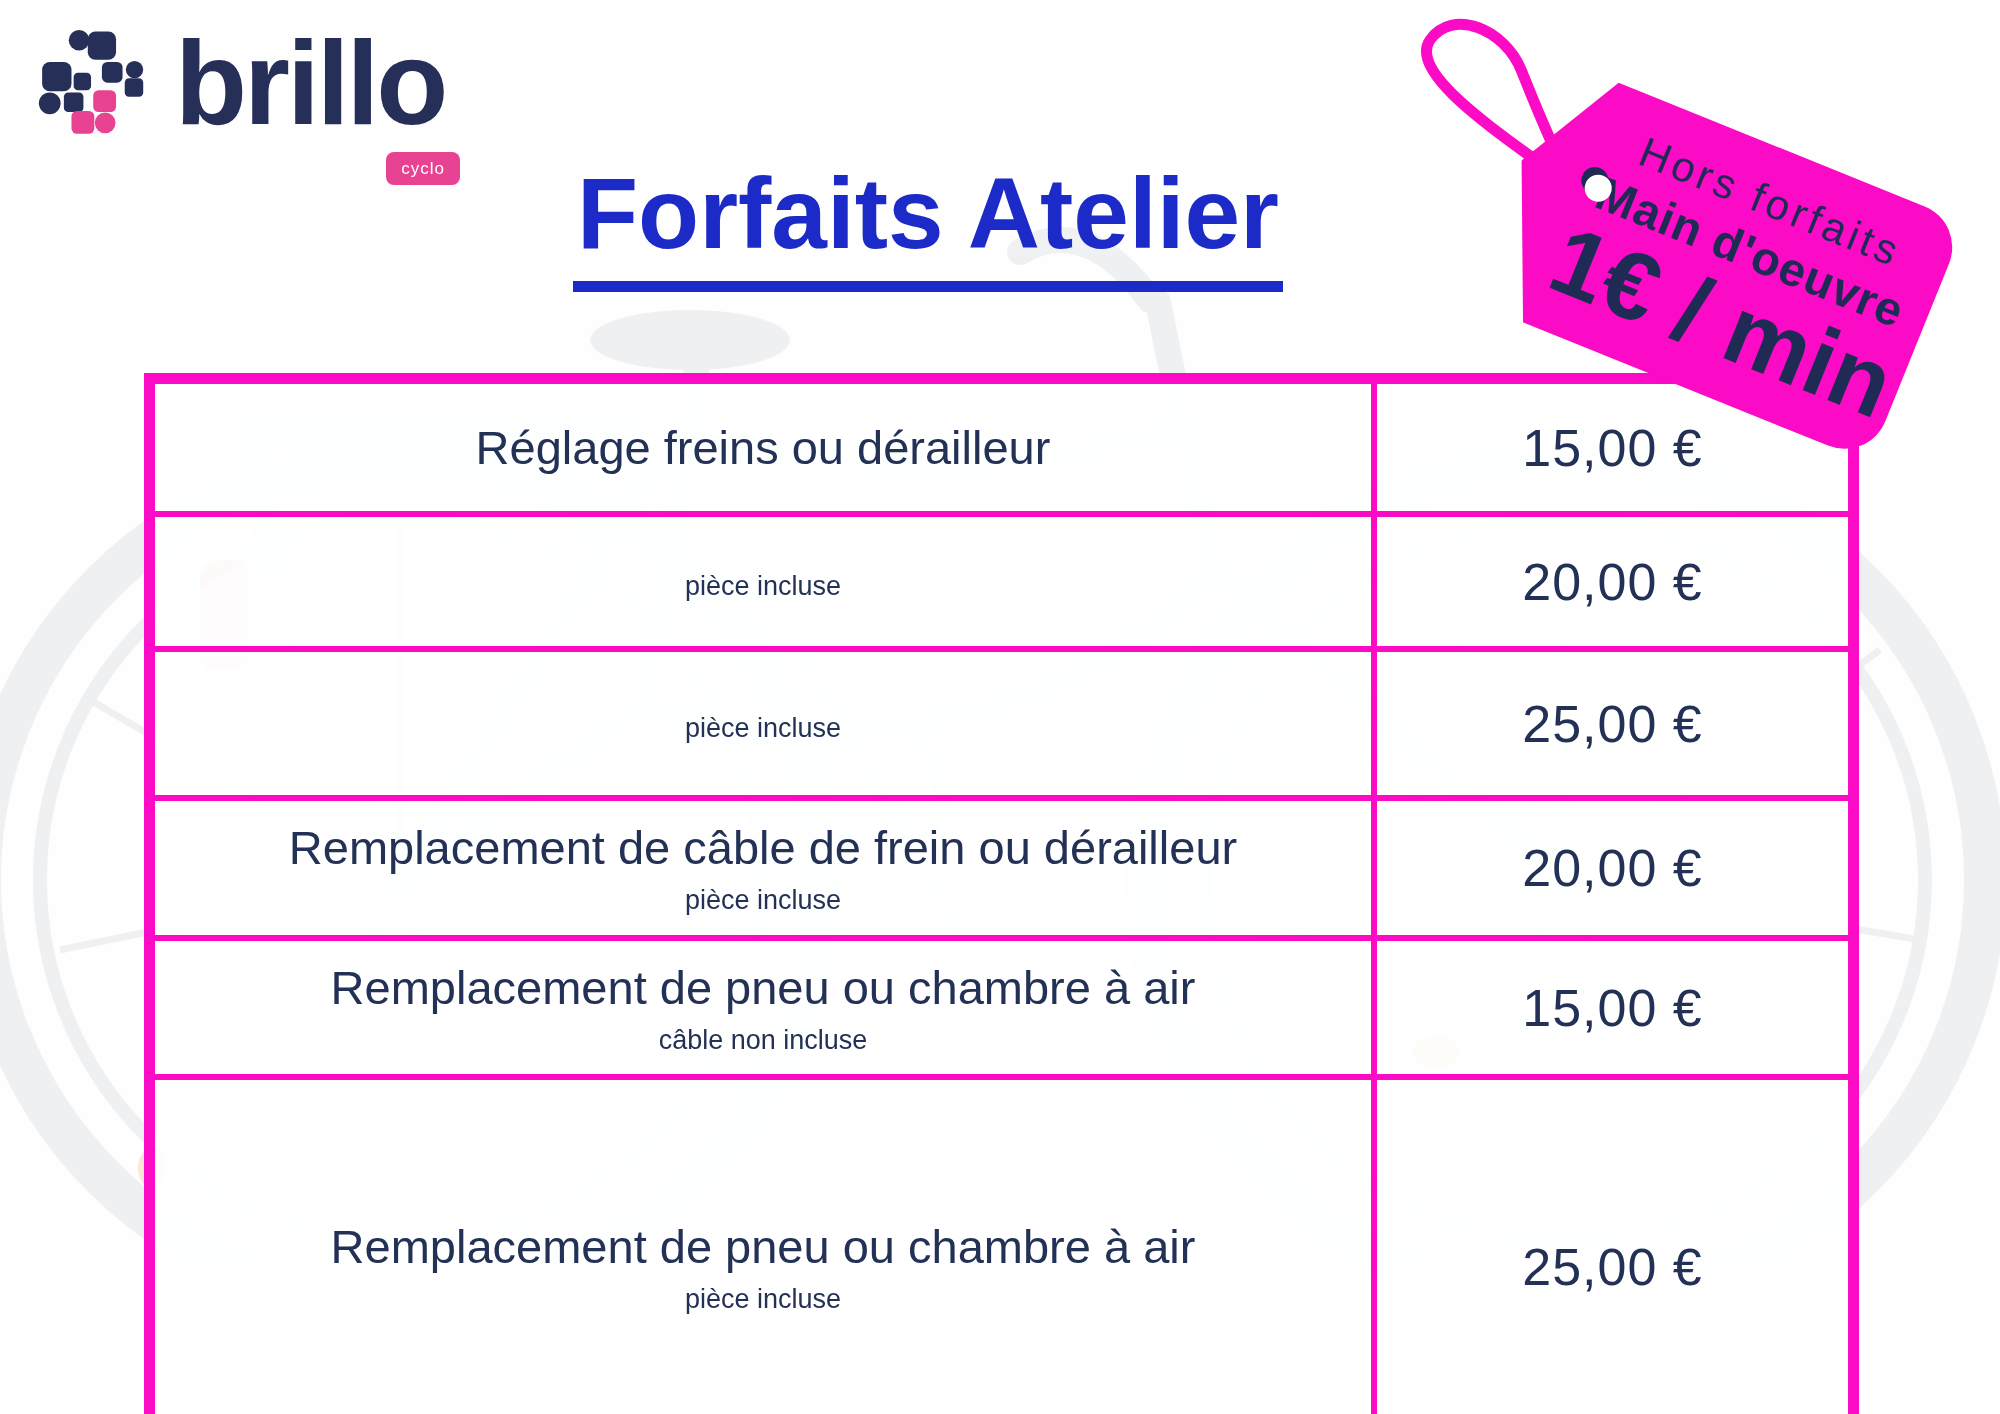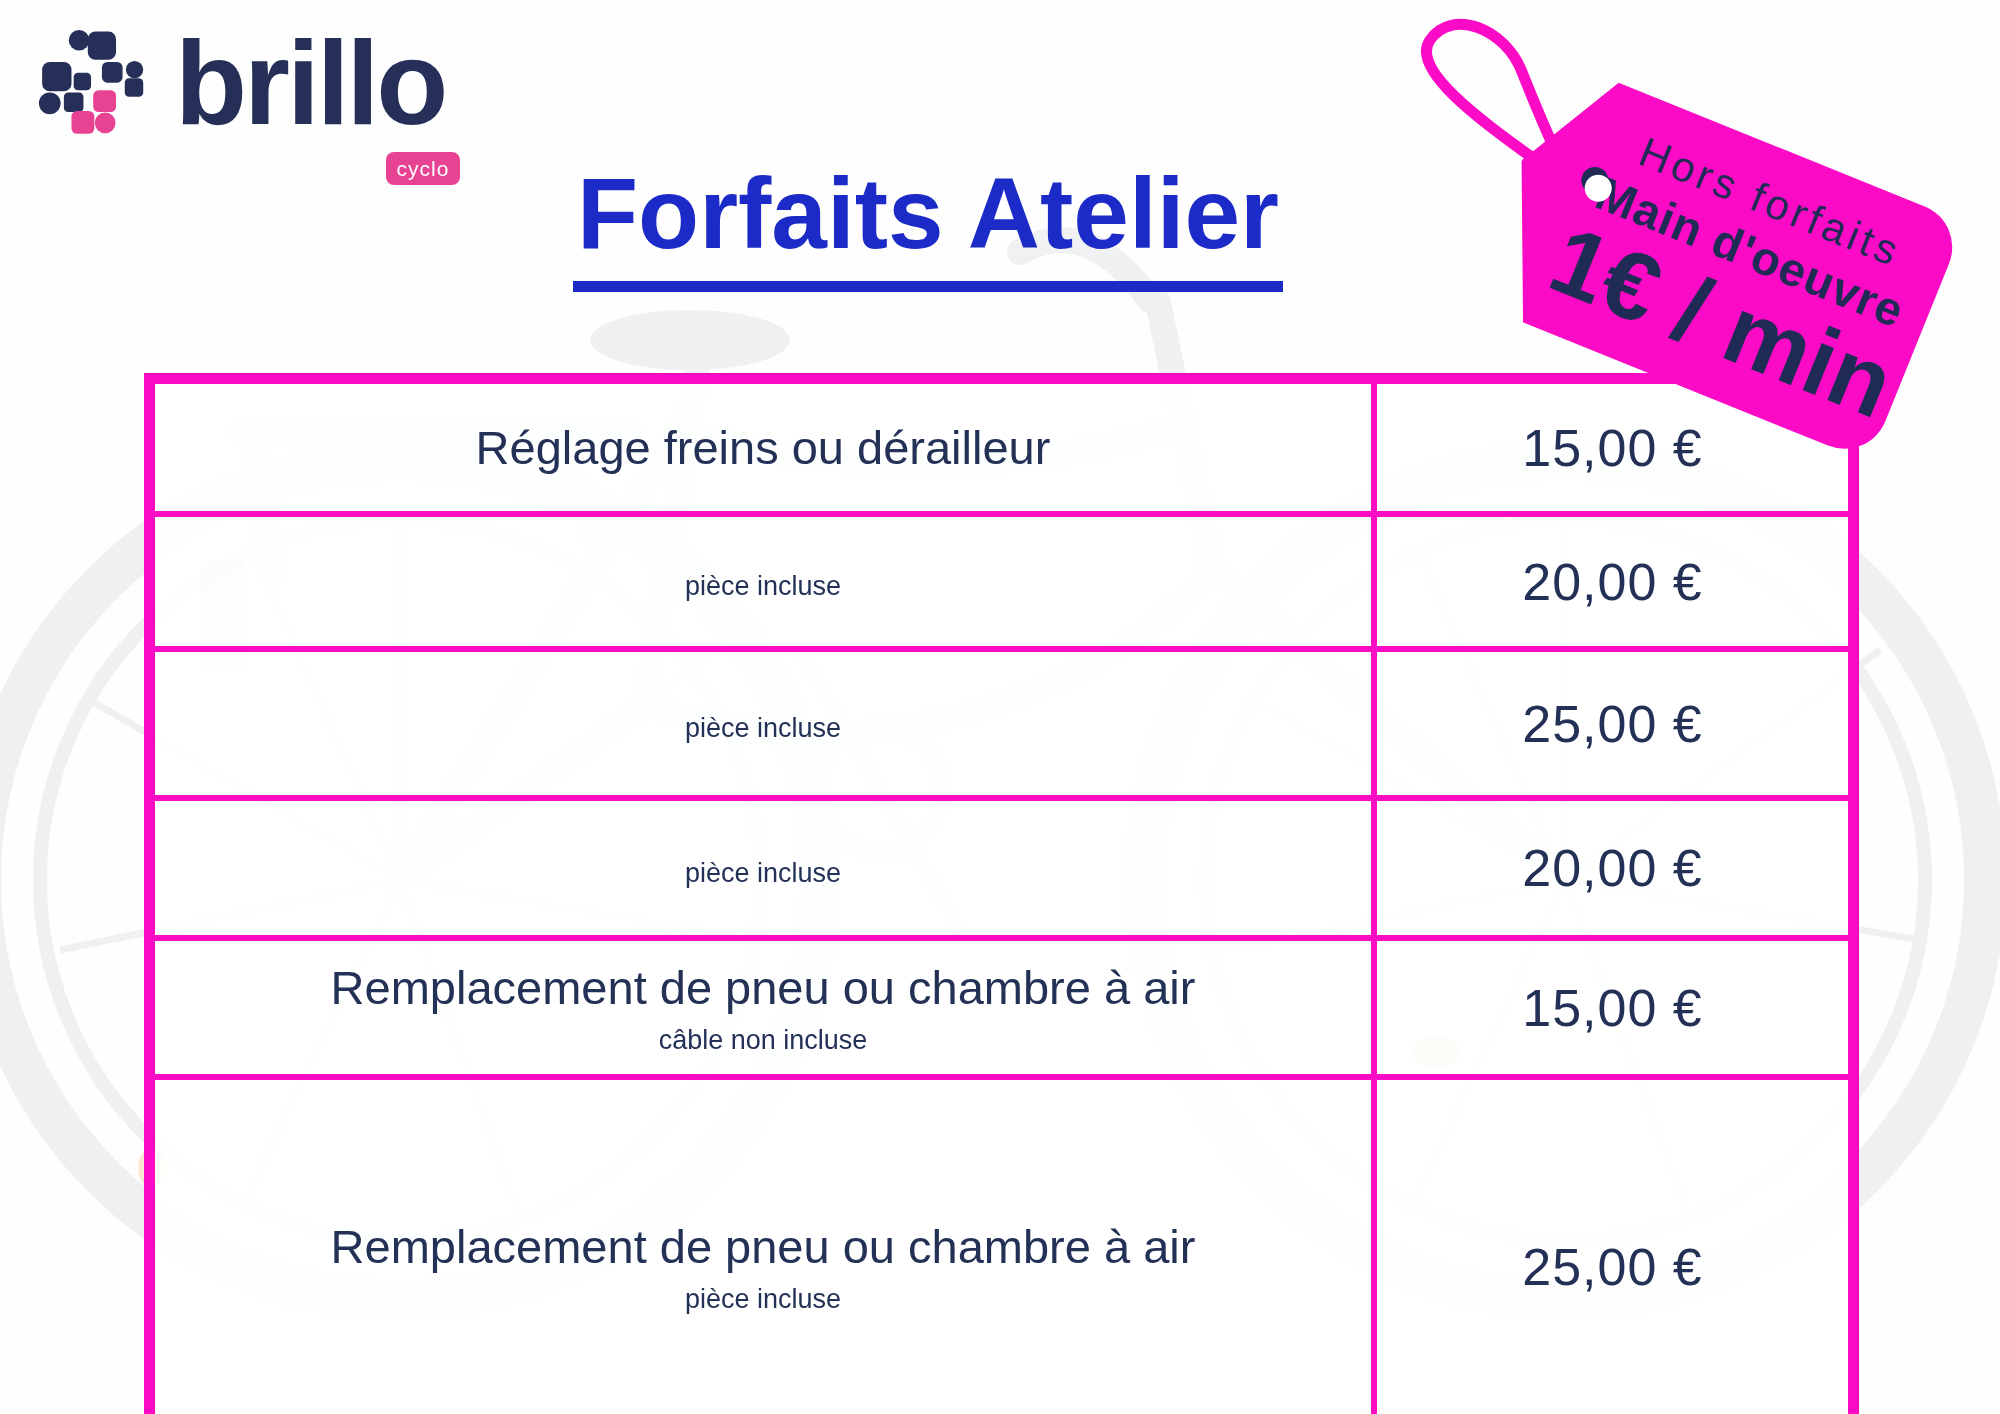--- a/index.html
+++ b/index.html
@@ -13,21 +13,21 @@
   .bike-bg{position:absolute;left:0;top:0;width:2000px;height:1414px;z-index:0;}
   
   .logo{position:absolute;left:28px;top:22px;z-index:5;display:flex;align-items:flex-start;gap:8px;}
   .logo-icon{width:125px;height:118px;}
   .logo-text{
     font-size:118px;line-height:1;font-weight:600;color:#262f58;
     letter-spacing:-3px;margin-left:14px;margin-top:2px;
   }
   .logo-badge{
     position:absolute;left:386px;top:152px;width:74px;height:33px;
-    background:#e84393;border-radius:8px;color:#ffffff;font-size:21px;
+    background:#e84393;border-radius:8px;color:#ffffff;font-size:17px;
     display:flex;align-items:center;justify-content:center;letter-spacing:1px;
   }
   
   .title-wrap{position:absolute;left:0;top:156px;width:1856px;text-align:center;z-index:2;}
   .title{
     display:inline-block;font-size:100px;font-weight:700;color:#1c2bc8;
     letter-spacing:0px;padding:0 4px 10px 4px;border-bottom:11px solid #1c2bc8;
   }
   
   .tag-layer{position:absolute;left:0;top:0;width:2000px;height:1414px;z-index:6;pointer-events:none;}
@@ -144,20 +144,21 @@
 
   <div class="cell">
 
     <span class="note">pièce incluse</span>
   </div>
   <div class="cell">
     <span class="price">25,00 €</span>
   </div>
 
   <div class="cell">
+    <span class="service">Remplacement de câble de frein ou dérailleur</span>
 
     <span class="note">pièce incluse</span>
   </div>
   <div class="cell">
     <span class="price">20,00 €</span>
   </div>
 
   <div class="cell">
     <span class="service">Remplacement de pneu ou chambre à air</span>
 

